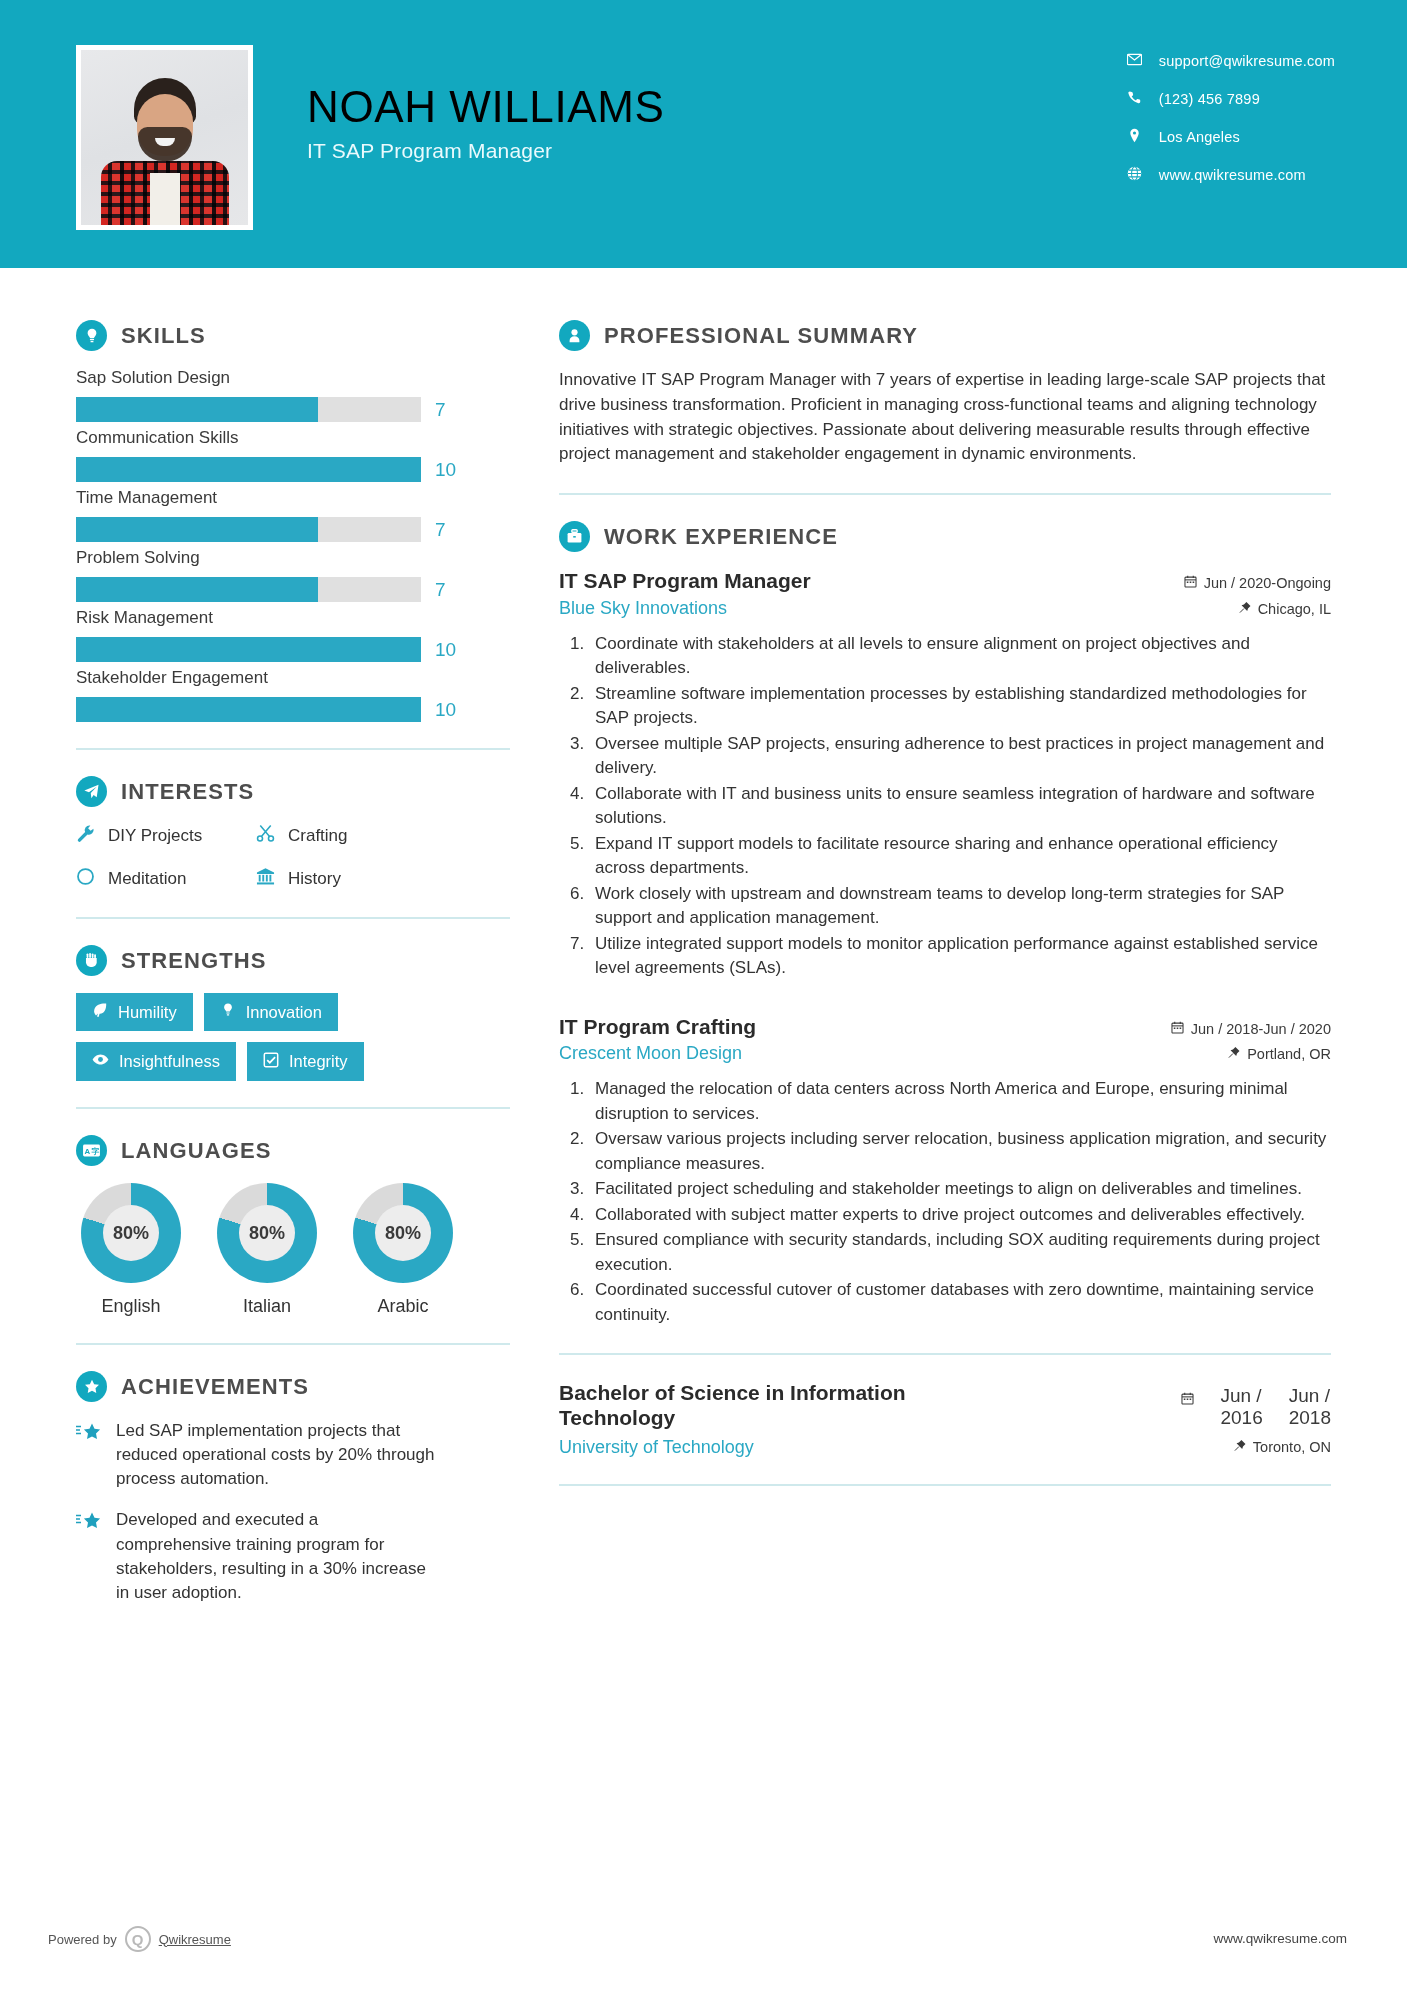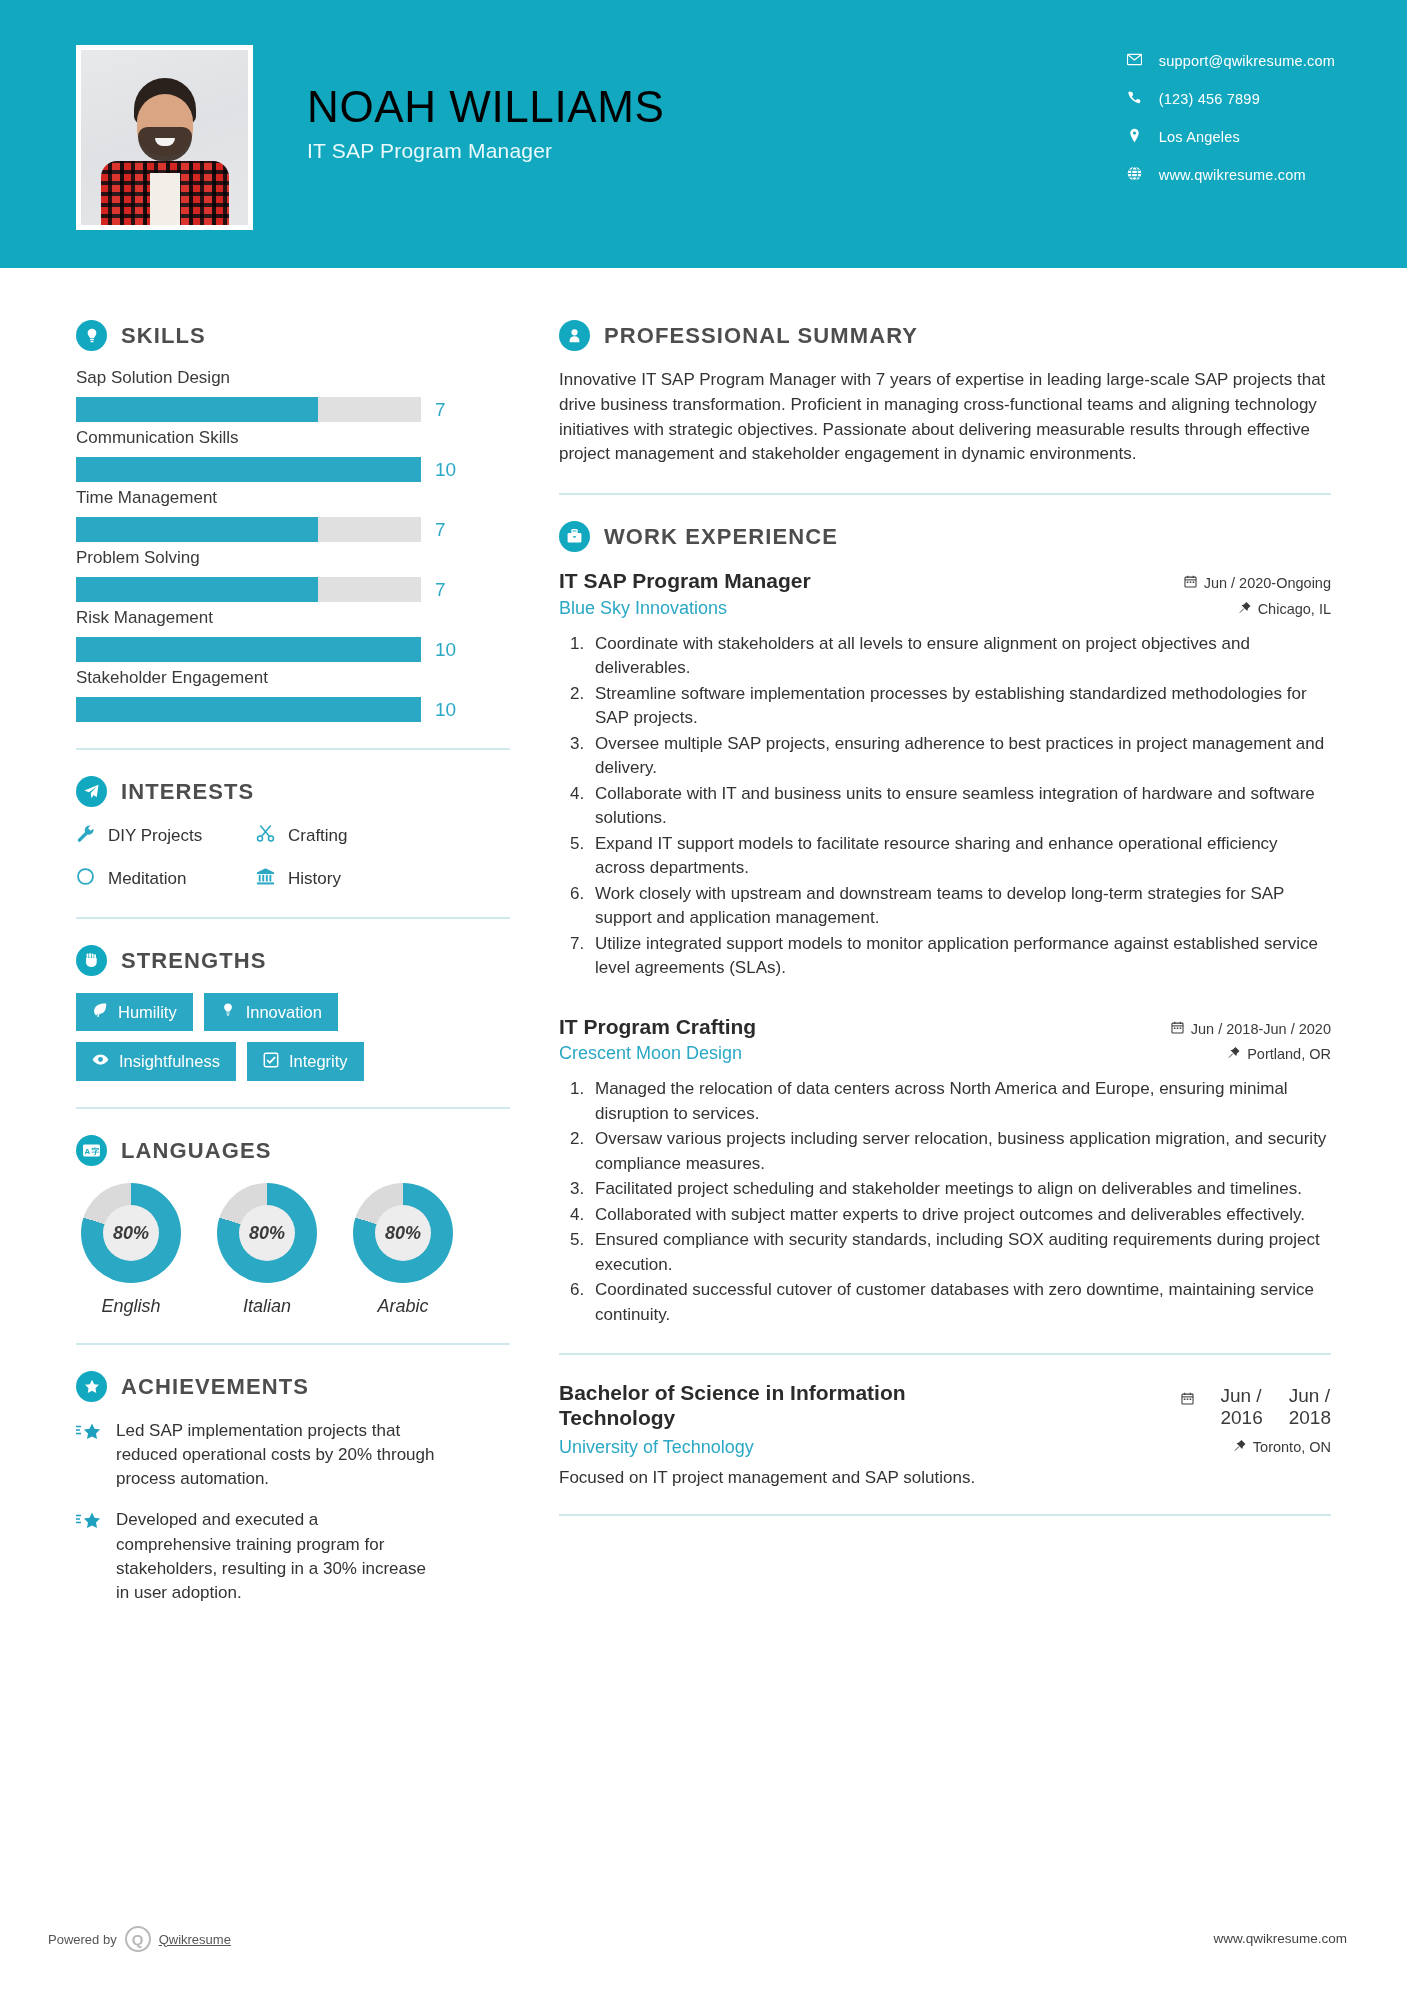--- a/index.html
+++ b/index.html
@@ -86,21 +86,21 @@
   .int svg { flex:0 0 auto; }
 
   
   .str-wrap { display:flex; flex-wrap:wrap; gap:11px; width:380px; }
   .str {
     background:#2AA8C4; color:#fff; font-size:16.5px;
     padding:9px 16px; display:flex; align-items:center; gap:10px;
   }
 
   
-  .langs { display:flex; gap:26px; margin-top:8px;font-style:italic; }
+  .langs { display:flex; gap:26px; margin-top:8px; }
   .lang { width:110px; text-align:center; }
   .donut { position:relative; width:100px; height:100px; margin:0 auto; }
   .donut-ring { position:absolute; inset:0; border-radius:50%; }
   .donut-hole {
     position:absolute; left:22px; top:22px; width:56px; height:56px;
     background:#ededed; border-radius:50%;
     display:flex; align-items:center; justify-content:center;
     font-size:18px; font-weight:700; color:#3a3a3a;
   }
   .lang-name { margin-top:13px; font-size:18px; color:#333; }
@@ -564,21 +564,20 @@
     <div class="job-sub" style="margin-top:6px">
       <div class="company">University of Technology</div>
       <div class="loc">
         <span><svg width="12" height="13" viewBox="0 0 16 16">
                       <path d="M9.9.7L6.6 4 3.4 5.1l7.5 7.5L12 9.4l3.3-3.3z" fill="#3a3a3a"></path>
                       <path d="M6.6 9.4L1.2 14.8" stroke="#3a3a3a" stroke-width="1.3"></path>
                     </svg></span>
         <span>Toronto, ON</span>
       </div>
     </div>
-    <div class="edu-desc">Focused on IT project management and SAP solutions.</div>
   </div>
           </div>
       </div>
 
       <div class="divider"></div>
     </div>
   </div>
 
   <div class="footer-left">
     <span>Powered by</span>

